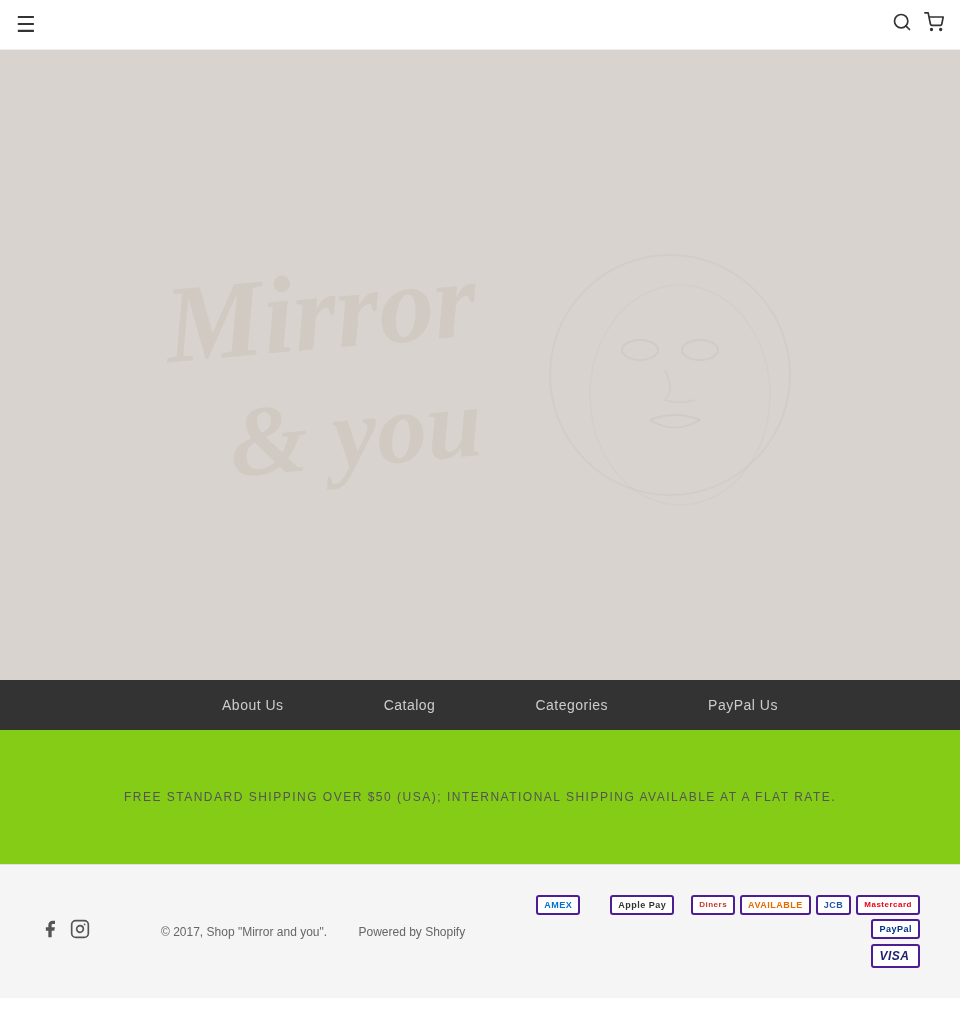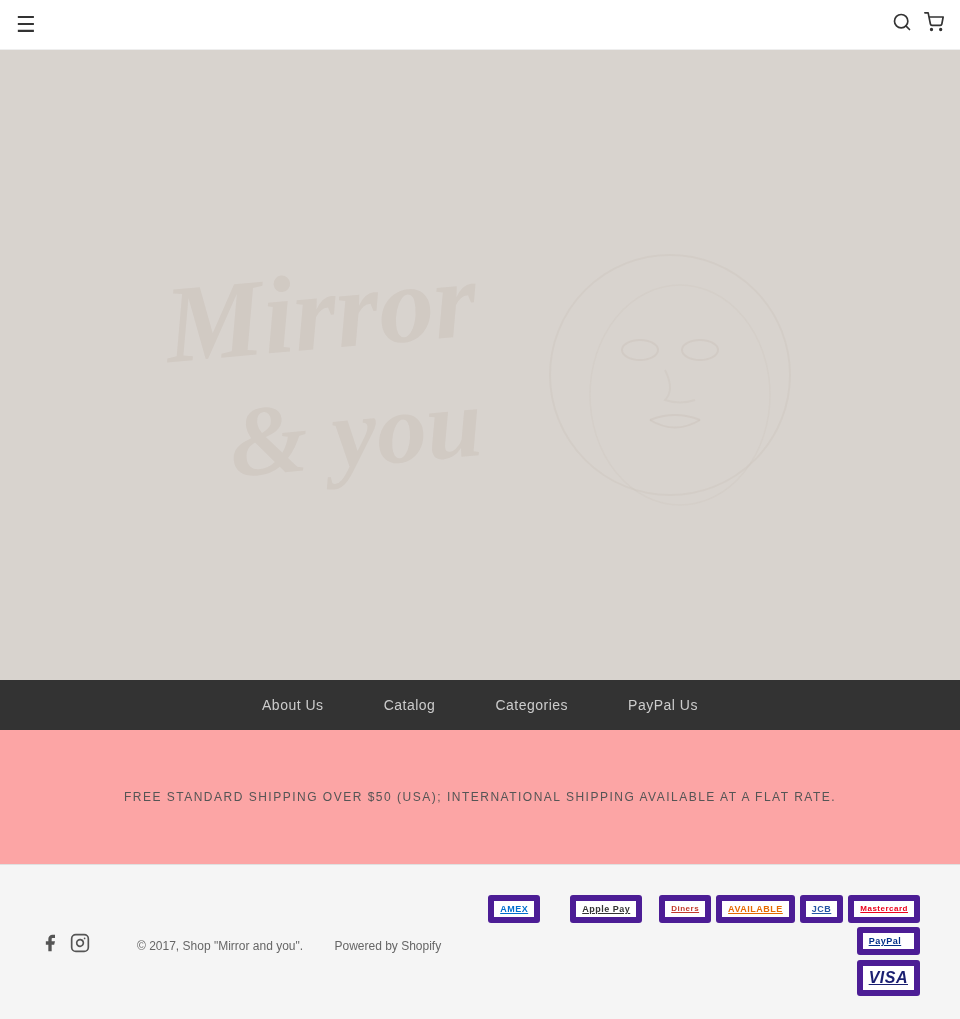--- a/index.html
+++ b/index.html
@@ -55,27 +55,28 @@
       align-items: center;
       justify-content: center;
       gap: 60px;
       height: 50px;
     }
     .nav-bar a {
       color: #ccc;
       text-decoration: none;
       font-size: 14px;
       letter-spacing: 0.5px;
+      margin-left: 40px;
     }
 
     
     .shipping-section {
       padding: 60px 20px;
       text-align: center;
-      background: #fca5a5;
+      background: #84cc16;
     }
     .shipping-text {
       font-size: 12px;
       letter-spacing: 1.5px;
       color: #555;
       font-weight: 400;
     }
 
     
     .footer {
@@ -103,38 +104,37 @@
       color: #666;
       text-align: center;
     }
     .footer-copyright a {
       color: #666;
       text-decoration: none;
       padding-left: 28px;
     }
     .payment-badge {
       background: #fff;
-      border: 6px solid #4c1d95;
+      border: 2px solid #4c1d95;
       border-radius: 3px;
       padding: 3px 6px;
       font-size: 9px;
       color: #555;
       font-weight: bold;
       letter-spacing: 0.5px;
       white-space: nowrap;
-      text-decoration: underline;
     }
     .payment-badge.amex { color: #016fce; }
     .payment-badge.apple { color: #333; margin-left: 25px; }
     .payment-badge.diners { color: #c0392b; font-size: 8px; margin-left: 12px; }
     .payment-badge.discover { color: #e56a00; }
     .payment-badge.jcb { color: #2455a4; }
     .payment-badge.master { color: #eb001b; font-size: 8px; }
     .payment-badge.paypal { color: #003087; }
-    .payment-badge.visa { color: #1a1f71; font-weight: 900; font-style: italic; font-size: 16px; }
+    .payment-badge.visa { color: #1a1f71; font-weight: 900; font-style: italic; font-size: 12px; }
 
     .footer-payments-row {
       display: flex;
       flex-direction: column;
       align-items: flex-end;
       gap: 4px;
     }
   </style>
 </head>
 <body>

